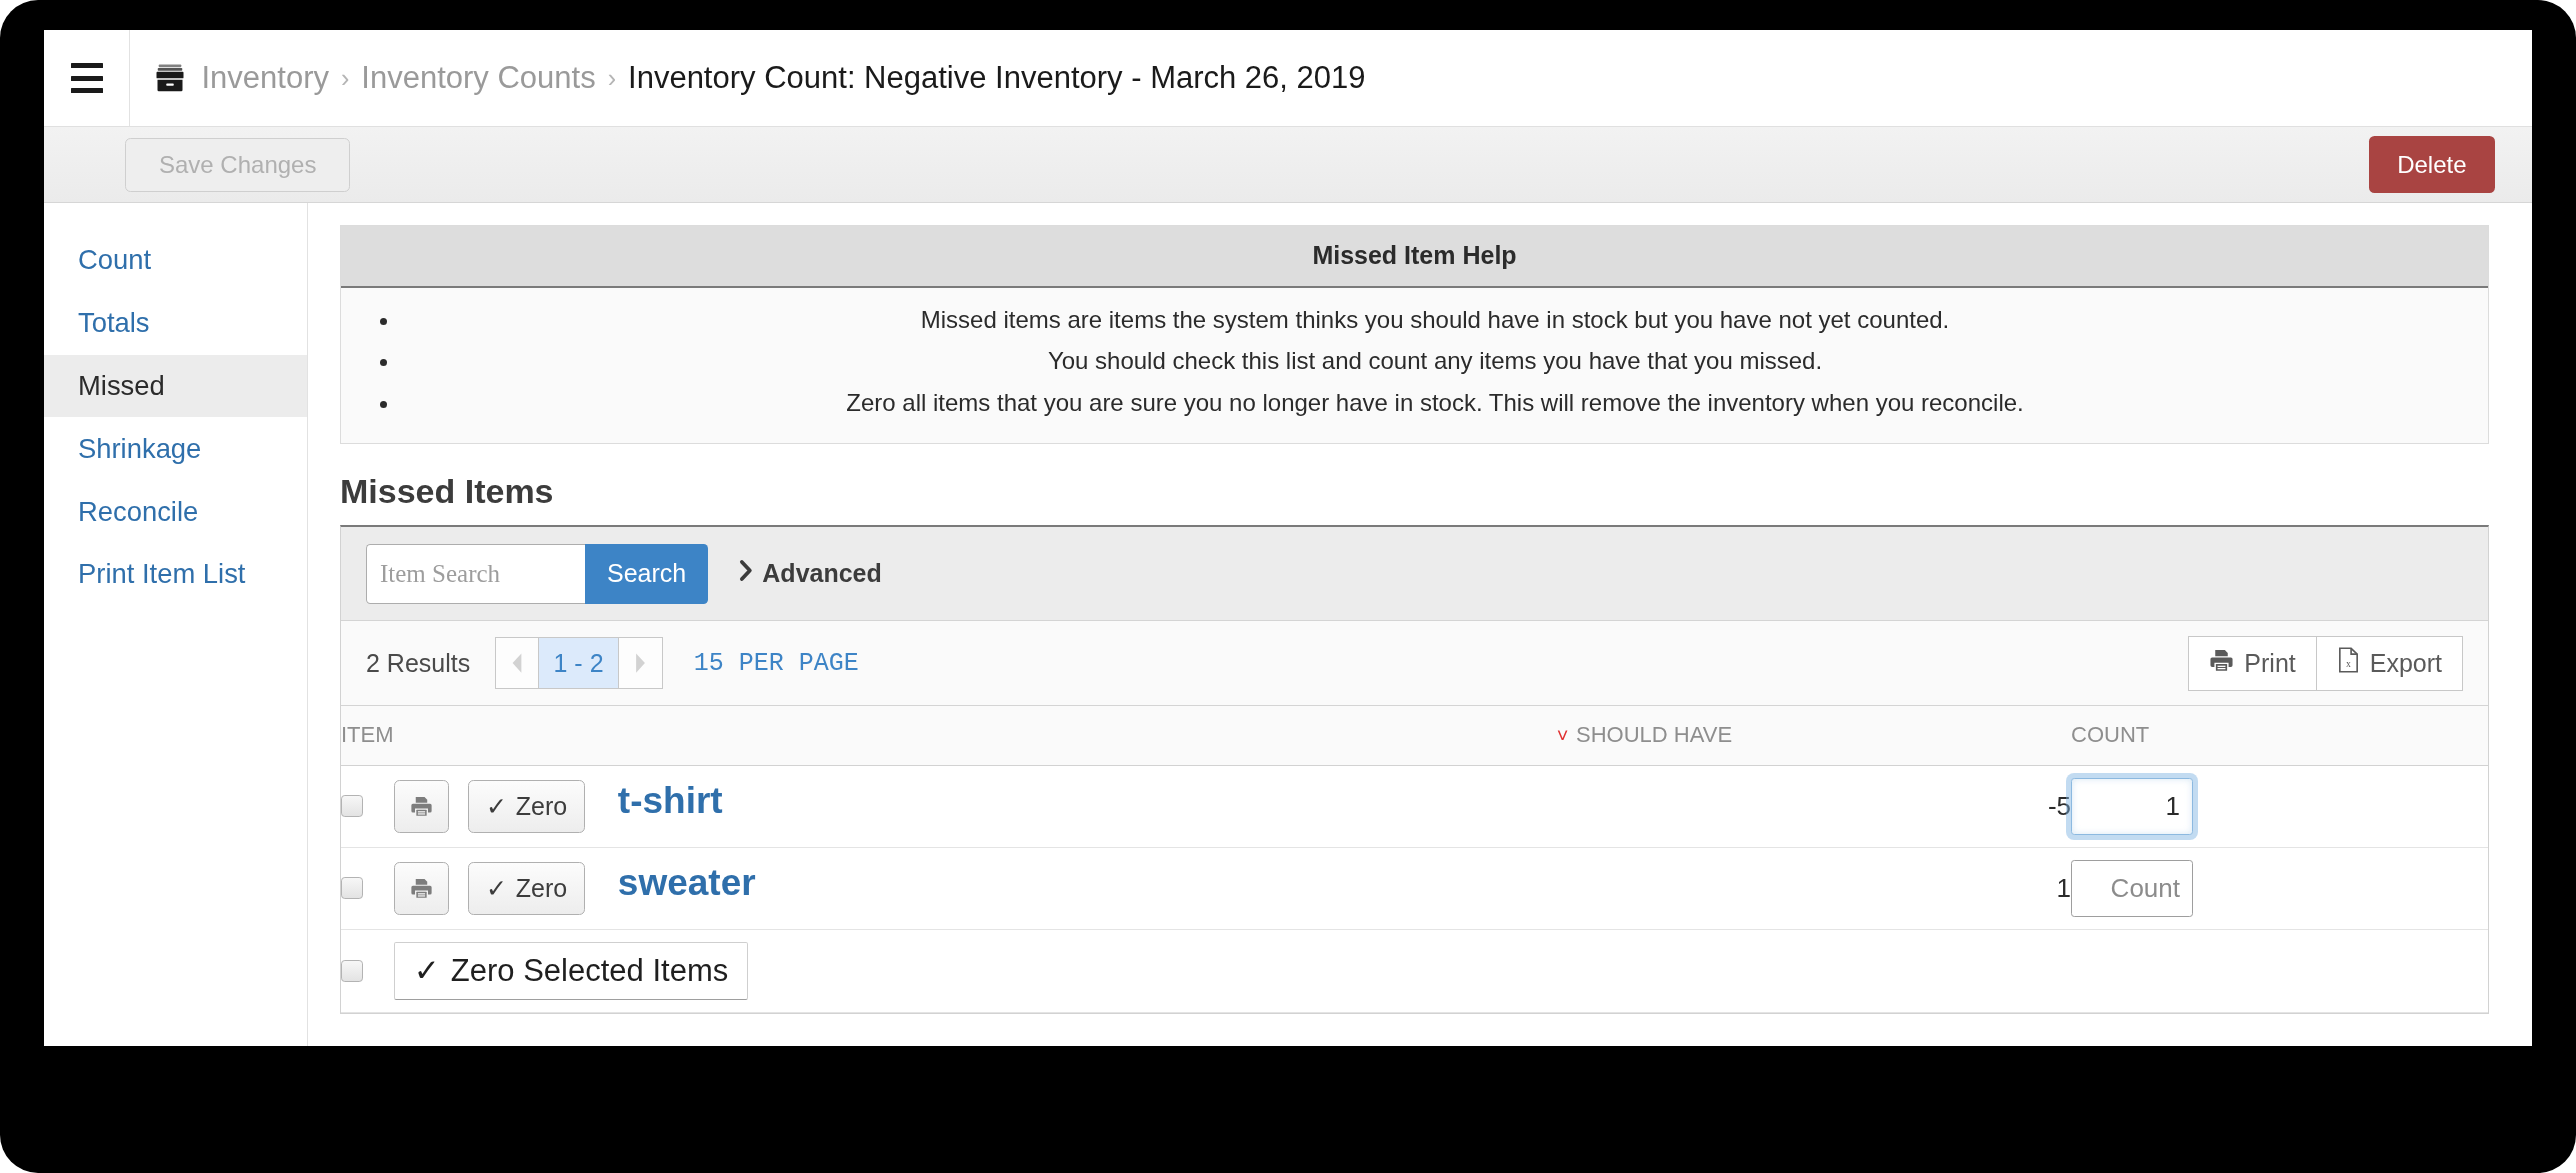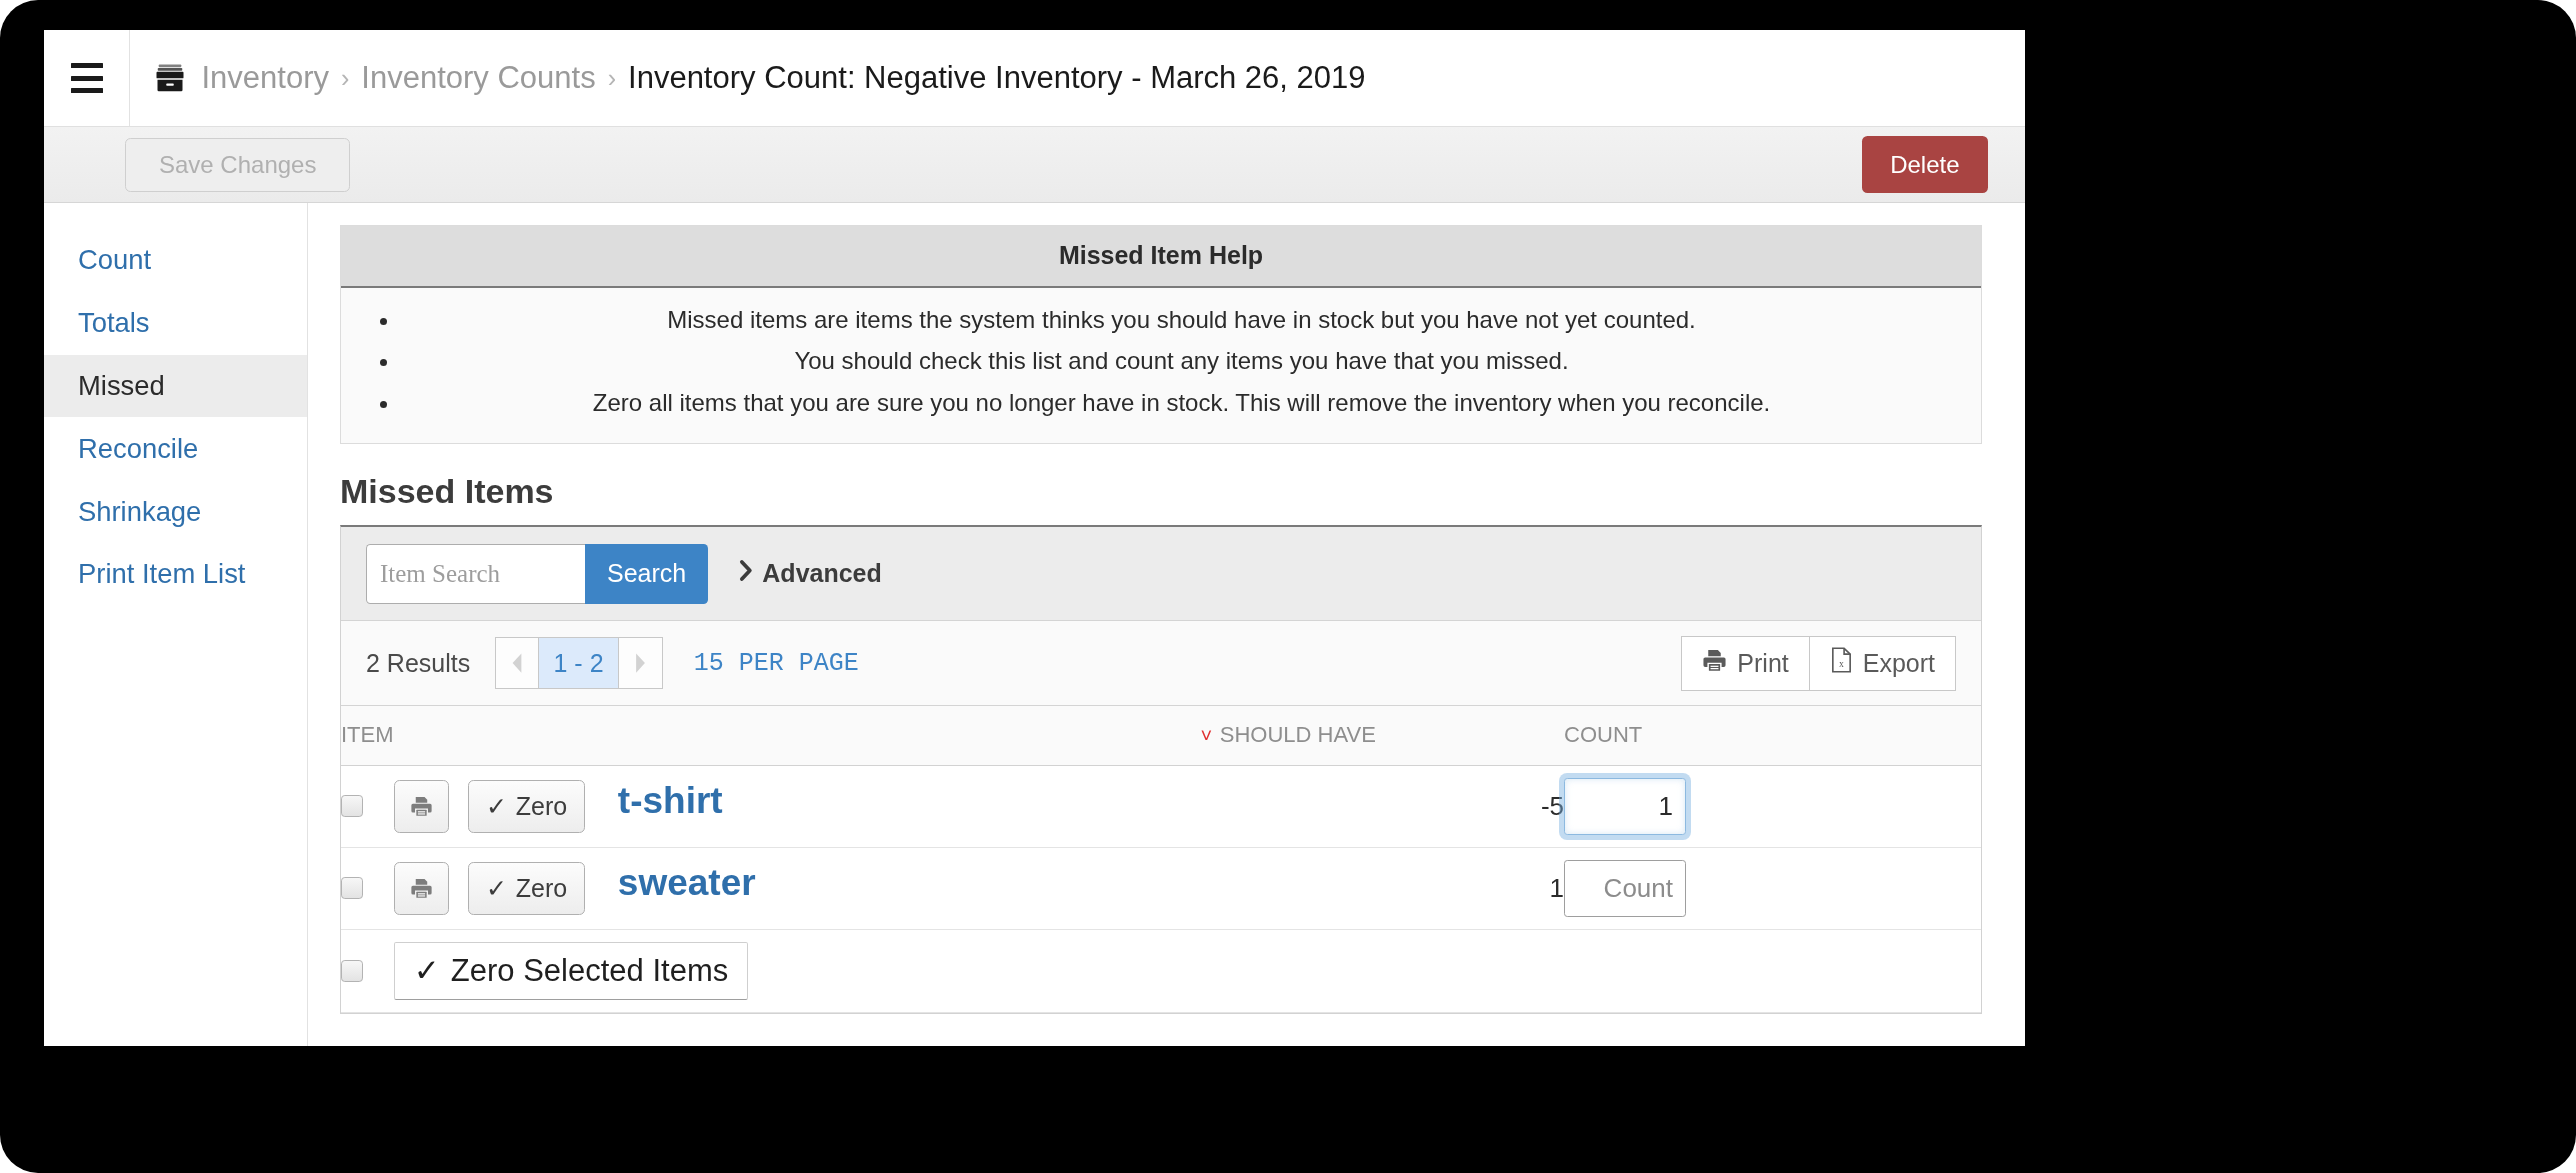--- a/index.html
+++ b/index.html
@@ -15,21 +15,21 @@
   #bezel {
     position: absolute;
     left: 0; top: 0;
     width: 2576px; height: 1173px;
     background: #000000;
     border-radius: 38px;
   }
   #viewport {
     position: absolute;
     left: 44px; top: 30px;
-    width: 1981px; height: 1016px;
+    width: 2488px; height: 1016px;
     background: #0ea5e9;
     overflow: hidden;
   }
 
   
   #topbar {
     position: relative;
     height: 96px;
     background: #ffffff;
     display: flex;
@@ -326,22 +326,22 @@
       <button id="save-changes-btn">Save Changes</button>
       <button id="delete-btn">Delete</button>
     </div>
 
     <div id="body-wrap">
 
       <div id="sidebar">
         <a class="side-item">Count</a>
         <a class="side-item">Totals</a>
         <a class="side-item active">Missed</a>
+        <a class="side-item">Shrinkage</a>
         <a class="side-item">Reconcile</a>
-        <a class="side-item">Shrinkage</a>
         <a class="side-item">Print Item List</a>
       </div>
 
       <div id="content">
 
         <div id="help-panel">
           <div id="help-panel-head">Missed Item Help</div>
           <div id="help-panel-body">
             <ul id="help-list">
               <li>Missed items are items the system thinks you should have in stock but you have not yet counted.</li>

